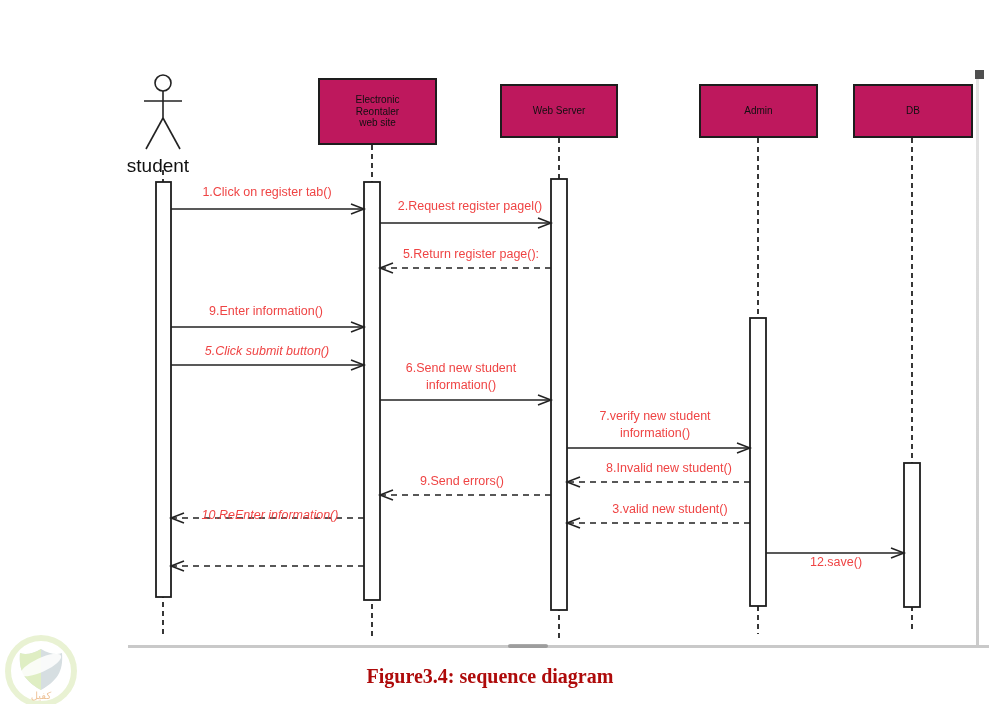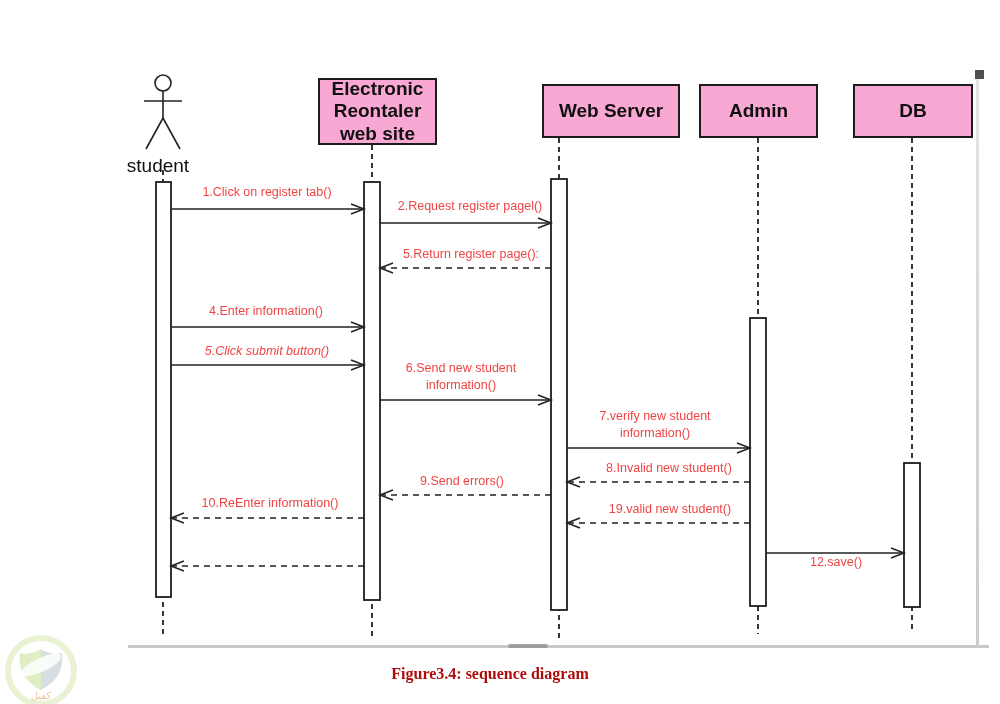--- a/index.html
+++ b/index.html
@@ -1,27 +1,27 @@
 <!DOCTYPE html>
 <html><head>
 <meta charset="utf-8">
 <style>
   html,body{margin:0;padding:0;background:#fff;}
   body{width:1000px;height:704px;overflow:hidden;font-family:"Liberation Sans",sans-serif;}
   .stage{position:relative;width:1000px;height:704px;background:#ffffff;}
   #svg-layer{position:absolute;left:0;top:0;width:1000px;height:704px;}
   #nodes-layer{position:absolute;left:0;top:0;width:1000px;height:704px;pointer-events:none;}
-  .pbox{position:absolute;box-sizing:border-box;border:2px solid #1d1d1d;background:#f9a8d4;
+  .pbox{position:absolute;box-sizing:border-box;border:2px solid #1d1d1d;background:#be185d;
         display:flex;align-items:center;justify-content:center;text-align:center;
-        font-weight:bold;font-size:19px;line-height:1.18;white-space:pre-line;color:#101010;}
+        font-weight:normal;font-size:10px;line-height:1.18;white-space:pre-line;color:#101010;}
   .msg-label{position:absolute;width:300px;text-align:center;font-size:12.5px;color:#ef4444;
              white-space:pre-line;line-height:1.38;}
   .actor-label{position:absolute;width:100px;text-align:center;font-size:19px;color:#101010;}
   .caption{position:absolute;left:340px;top:665px;width:300px;text-align:center;
-           font-family:"Liberation Serif",serif;font-weight:bold;font-size:16px;color:#ae0b0b;}
+           font-family:"Liberation Serif",serif;font-weight:bold;font-size:20px;color:#ae0b0b;}
   .artifact{position:absolute;}
   #a-square{left:975px;top:70px;width:9px;height:9px;background:#4f4f4f;}
   #a-vline{left:976px;top:79px;width:3px;height:569px;background:linear-gradient(#e4e4e4,#cbcbcb);}
   #a-hline{left:128px;top:645px;width:861px;height:3px;background:#c9c9c9;}
   #a-smudge{left:508px;top:644px;width:40px;height:4px;background:#8e8e8e;border-radius:2px;opacity:.75;}
   #watermark{position:absolute;left:1px;top:633px;opacity:.8;}
 </style>
 </head>
 <body>
 
@@ -69,36 +69,36 @@
       <line x1="766" y1="553" x2="904" y2="553" stroke="#222222" stroke-width="1.5"></line>
       <polyline points="891,548 904,553 891,558" fill="none" stroke="#222222" stroke-width="1.5"></polyline>
       <line x1="364" y1="566" x2="171" y2="566" stroke="#222222" stroke-width="1.5" stroke-dasharray="6,5"></line>
       <polyline points="184,561 171,566 184,571" fill="none" stroke="#222222" stroke-width="1.5"></polyline>
     </svg>
   <div id="nodes-layer">
       <div class="actor-label" style="left: 108px; top: 155px;">student</div>
       <div class="pbox" style="left: 318px; top: 78px; width: 119px; height: 67px;">Electronic
 Reontaler
 web site</div>
-      <div class="pbox" style="left: 500px; top: 84px; width: 138px; height: 54px; margin-left: 42px;">Web Server</div>
+      <div class="pbox" style="left: 500px; top: 84px; width: 118px; height: 54px;">Web Server</div>
       <div class="pbox" style="left: 699px; top: 84px; width: 119px; height: 54px;">Admin</div>
       <div class="pbox" style="left: 853px; top: 84px; width: 120px; height: 54px;">DB</div>
       <div class="msg-label" style="left: 117px; top: 184px;">1.Click on register tab()</div>
       <div class="msg-label" style="left: 320px; top: 198px;">2.Request register pagel()</div>
       <div class="msg-label" style="left: 321px; top: 246px;">5.Return register page():</div>
-      <div class="msg-label" style="left: 116px; top: 303px;">4.Enter information()</div>
+      <div class="msg-label" style="left: 116px; top: 303px;">9.Enter information()</div>
       <div class="msg-label" style="left: 117px; top: 343px; font-style: italic;">5.Click submit button()</div>
       <div class="msg-label" style="left: 311px; top: 360px;">6.Send new student
 information()</div>
       <div class="msg-label" style="left: 505px; top: 408px;">7.verify new student
 information()</div>
       <div class="msg-label" style="left: 519px; top: 460px;">8.Invalid new student()</div>
       <div class="msg-label" style="left: 312px; top: 473px;">9.Send errors()</div>
-      <div class="msg-label" style="left: 120px; top: 495px;">10.ReEnter information()</div>
-      <div class="msg-label" style="left: 520px; top: 501px;">19.valid new student()</div>
+      <div class="msg-label" style="left: 120px; top: 507px; font-style: italic;">10.ReEnter information()</div>
+      <div class="msg-label" style="left: 520px; top: 501px;">3.valid new student()</div>
       <div class="msg-label" style="left: 686px; top: 554px;">12.save()</div>
     </div>
 
   <div class="caption" style="color: rgb(174, 11, 11);">Figure3.4: sequence diagram</div>
 
   <svg id="watermark" width="82" height="71" viewBox="0 0 82 71" xmlns="http://www.w3.org/2000/svg">
     <circle cx="40" cy="38" r="33" fill="none" stroke="#e4efc9" stroke-width="6"></circle>
     <path d="M 40,16 C 48,21 56,22 61,20 C 62,34 60,46 40,57 C 20,46 18,34 19,20 C 24,22 32,21 40,16 Z" fill="#ccd6da"></path>
     <path d="M 40,16 C 32,21 24,22 19,20 C 18,34 20,46 40,57 Z" fill="#d8ebb5"></path>
     <ellipse cx="40" cy="32" rx="22" ry="7" transform="rotate(-25 40 32)" fill="#ffffff" opacity="0.85"></ellipse>

